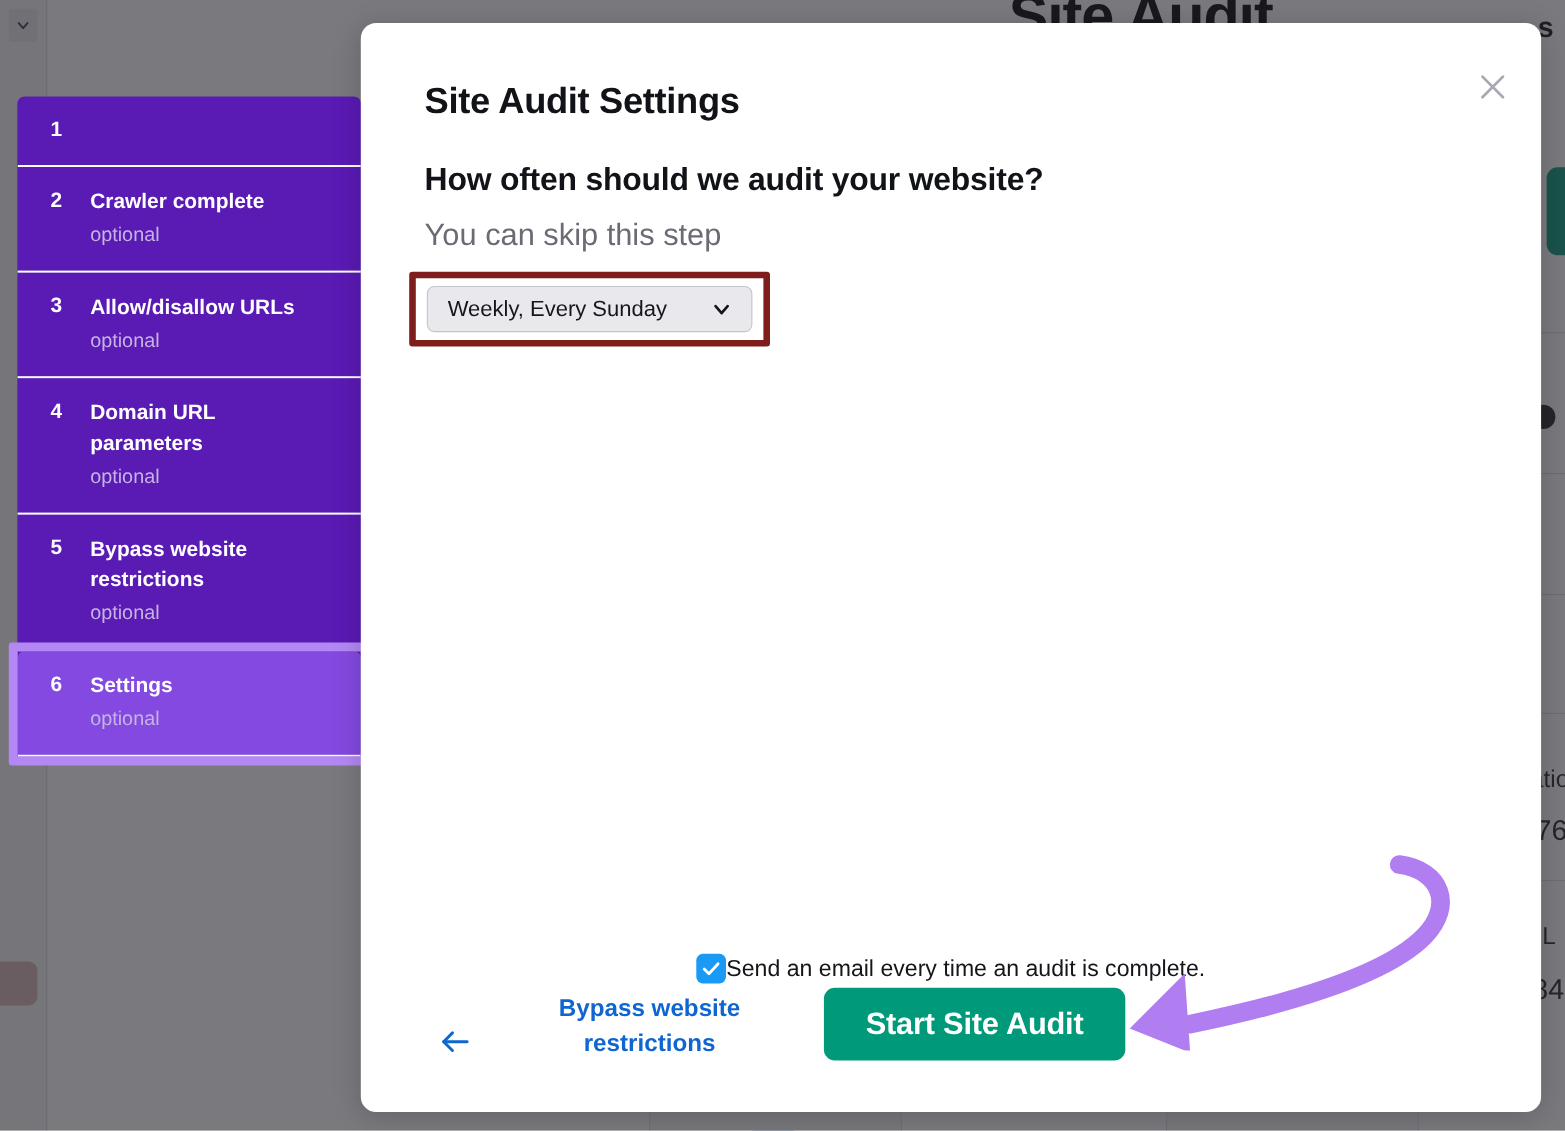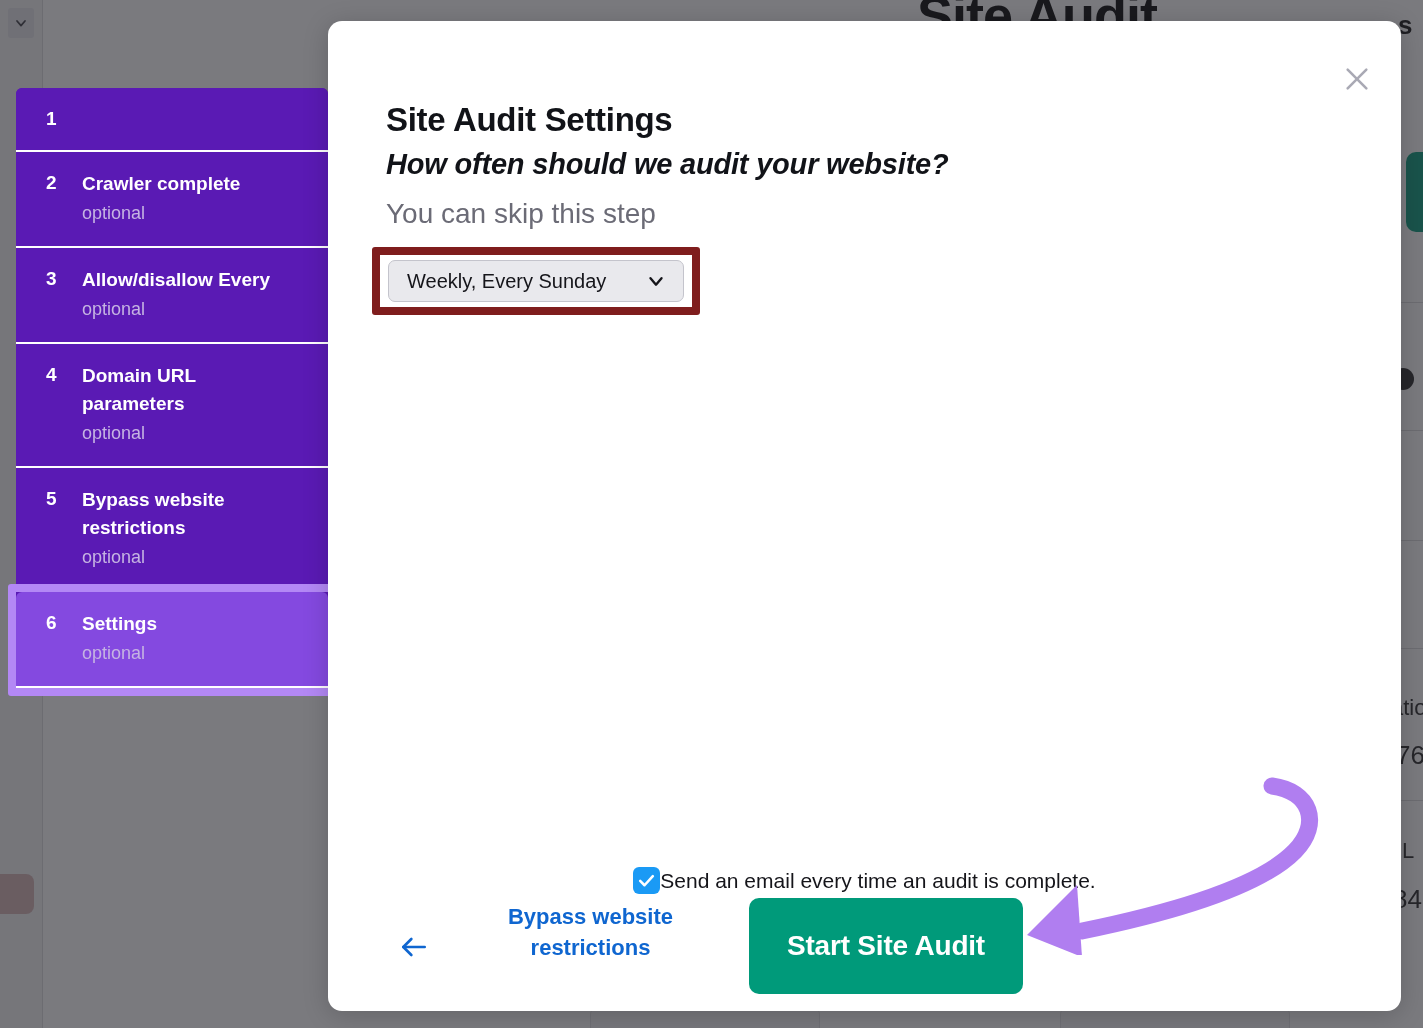--- a/index.html
+++ b/index.html
@@ -118,35 +118,35 @@
   .close-btn {
     position: absolute; right: 22px; top: 36px;
     width: 44px; height: 44px;
     display: flex; align-items: center; justify-content: center;
     cursor: pointer;
   }
   .close-btn svg { width: 32px; height: 32px; }
 
   .modal-title {
     position: absolute; left: 58px; top: 52px;
-    font-size: 33px; font-weight: 700; color: #111318; letter-spacing: -0.3px; margin-top: 28px;
+    font-size: 33px; font-weight: 700; color: #111318; letter-spacing: -0.3px;
   }
   .question {
     position: absolute; left: 58px; top: 127px;
-    font-size: 29px; font-weight: 700; color: #111318; letter-spacing: -0.2px; font-style: italic;
+    font-size: 29px; font-weight: 700; color: #111318; letter-spacing: -0.2px;
   }
   .subtext {
     position: absolute; left: 58px; top: 177px;
     font-size: 28px; font-weight: 400; color: #6b6b76;
   }
 
   .select-highlight {
     position: absolute; left: 44px; top: 226px;
     width: 328px; height: 68px;
-    border: 8px solid #7f1d1d; border-radius: 3px;
+    border: 6px solid #7f1d1d; border-radius: 3px;
     display: flex; align-items: center; justify-content: center;
   }
   .freq-select {
     width: 296px; height: 42px;
     background: #e9e9ed; border: 1px solid #c4c4cc; border-radius: 7px;
     display: flex; align-items: center; justify-content: space-between;
     padding: 0 16px 0 18px; cursor: pointer;
   }
   .freq-label { font-size: 20px; color: #15151a; }
   .freq-select svg { width: 22px; height: 22px; flex: none; }
@@ -171,21 +171,21 @@
   }
   .back-arrow svg { width: 32px; height: 32px; }
   .back-link {
     position: absolute; left: 140px; top: 880px; width: 245px;
     text-align: center;
     font-size: 22px; font-weight: 700; color: #0f66d0; line-height: 31px;
     cursor: pointer;
   }
   .start-btn {
     position: absolute; left: 421px; top: 877px;
-    width: 274px; height: 96px;
+    width: 274px; height: 66px;
     background: #009a7a; border: none; border-radius: 10px;
     color: #ffffff; font-size: 28px; font-weight: 700;
     font-family: "Liberation Sans", sans-serif;
     letter-spacing: -0.2px; cursor: pointer;
   }
 
   
   .arrow-anno {
     position: absolute; left: 1010px; top: 765px;
     width: 330px; height: 190px; z-index: 20; pointer-events: none;
@@ -240,21 +240,21 @@
       <span class="step-num">2</span>
       <span class="step-body">
         <span class="step-title">Crawler complete</span>
         <span class="step-opt">optional</span>
       </span>
     </div>
 
     <div class="step">
       <span class="step-num">3</span>
       <span class="step-body">
-        <span class="step-title">Allow/disallow Every</span>
+        <span class="step-title">Allow/disallow URLs</span>
         <span class="step-opt">optional</span>
       </span>
     </div>
 
     <div class="step">
       <span class="step-num">4</span>
       <span class="step-body">
         <span class="step-title">Domain URL parameters</span>
         <span class="step-opt">optional</span>
       </span>

